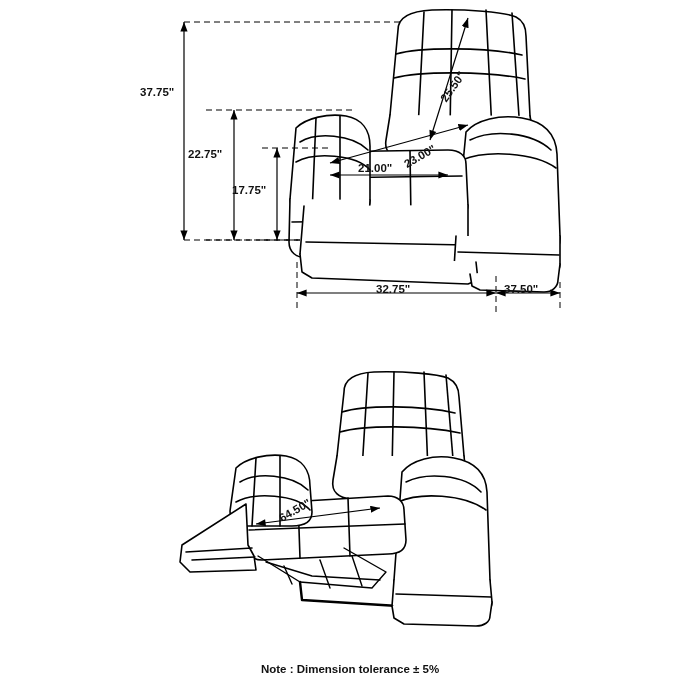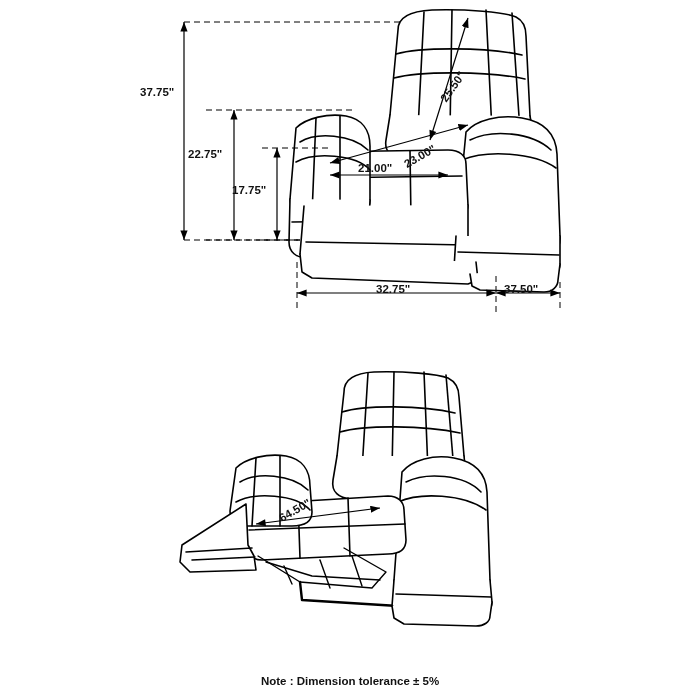--- a/index.html
+++ b/index.html
@@ -33,21 +33,20 @@
   }
   .note {
     position: absolute;
     left: 0;
     width: 700px;
     text-align: center;
     font-family: "Liberation Sans", sans-serif;
     font-size: 11.5px;
     font-weight: bold;
     color: #111111;
-    margin-top: 12px;
   }
   .rot-25 { transform: rotate(-55deg); transform-origin: left bottom; }
   .rot-23 { transform: rotate(-30deg); transform-origin: left bottom; }
 </style>
 </head>
 <body>
 
 <div id="page">
 
   <svg viewBox="0 0 700 700" xmlns="http://www.w3.org/2000/svg">

